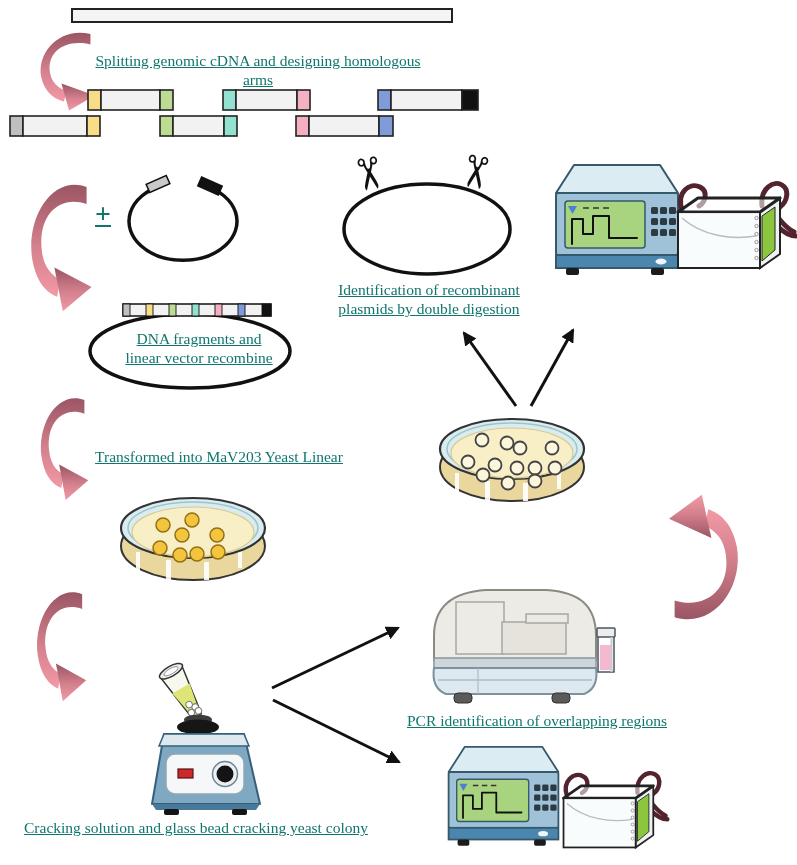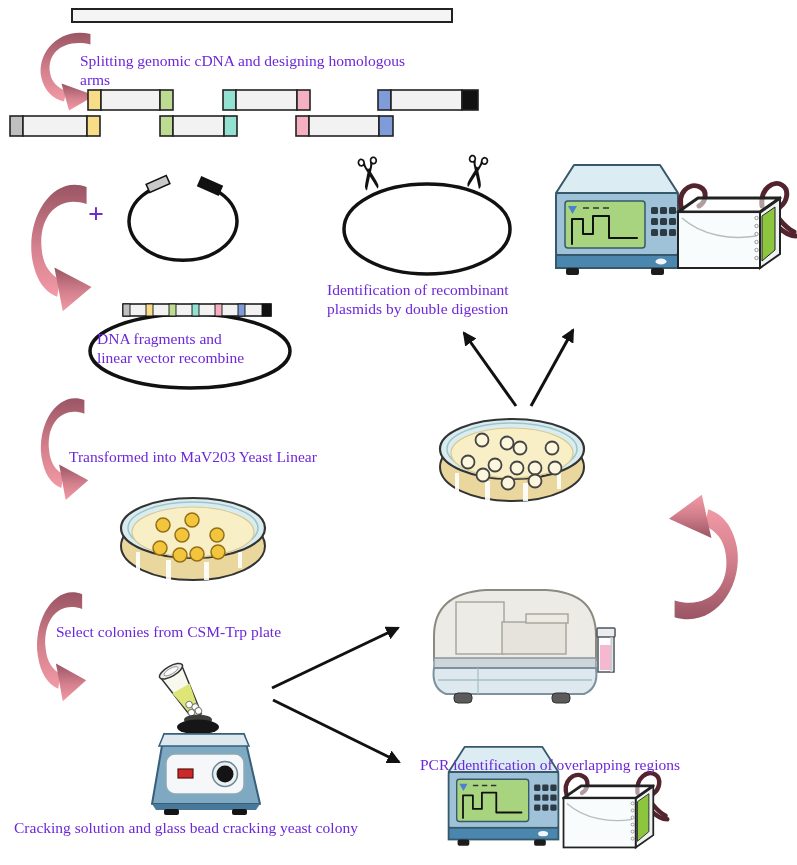--- a/index.html
+++ b/index.html
@@ -1,20 +1,20 @@
 <!DOCTYPE html>
 <html style="--accent-dark: #9a5564; --accent-mid: #d4808d; --accent-light: #f29aa6; --frag-yellow: #f8dc87; --frag-green: #bedb94; --frag-cyan: #93e2d1; --frag-pink: #f4afc0; --frag-blue: #7f9cd9; --frag-gray: #bfbfbf; --frag-body: #f2f2f2; --frag-black: #111111; --machine-blue: #9fc2d8; --machine-band: #4a86ad; --screen-green: #a9d47f; --agar-cream: #f8efc7; --dish-rim: #d9edf0; --dish-wall: #e9d79e; --colony-yellow: #f2c53d; --gel-green: #8cc63f; --cable-maroon: #53242e; --cuvette-pink: #f4b9ce; --vortex-blue: #7fa9c2; --liquid-yellow: #dde577;"><head>
 <meta charset="utf-8">
 <style>
   html,body{margin:0;padding:0;background:#ffffff;}
   .canvas{position:relative;width:797px;height:865px;background:#fff;overflow:hidden;
           font-family:"Liberation Serif","DejaVu Serif",serif;color:#1c1c1c;}
   .gfx{position:absolute;left:0;top:0;}
-  .label{position:absolute;text-align:left;font-size:15.5px;line-height:1.24;
-         white-space:pre-line;color:#6d28d9;}
+  .label{position:absolute;text-align:center;font-size:15.5px;line-height:1.24;
+         white-space:pre-line;color:#0f766e;text-decoration:underline;}
   .label.plus{font-size:28px;font-weight:bold;line-height:1;}
   .label .it{font-style:italic;}
   .scissors{position:absolute;font-family:"DejaVu Sans",sans-serif;font-size:44px;color:#111;
             line-height:1;transform-origin:50% 50%;}
   .sc-left{transform:rotate(80deg);}
   .sc-right{transform:rotate(100deg);}
 </style>
 </head>
 <body>
 
@@ -242,17 +242,16 @@
 <span class="scissors sc-left" style="left:350px;top:152px;">✂</span>
 <span class="scissors sc-right" style="left:457px;top:150px;">✂</span>
 
 <div class="label" style="left:80px;top:51px;width:356px;">Splitting genomic cDNA and designing homologous arms</div>
 <div class="label plus" style="left:88px;top:200px;width:30px;">+</div>
 <div class="label" style="left:97px;top:329px;width:204px;">DNA fragments and
 linear vector recombine</div>
 <div class="label" style="left:327px;top:280px;width:204px;">Identification of recombinant
 plasmids by double digestion</div>
 <div class="label" style="left:69px;top:447px;width:300px;">Transformed into MaV203  Yeast Linear</div>
-<div class="label" style="left:56px;top:622px;width:262px;">Select colonies from CSM-Trp plate</div>
-<div class="label" style="left:420px;top:711px;width:282px;margin-top:44px;">PCR  identification of overlapping regions</div>
+<div class="label" style="left:396px;top:711px;width:282px;">PCR  identification of overlapping regions</div>
 <div class="label" style="left:14px;top:818px;width:364px;">Cracking solution and glass bead cracking yeast colony</div>
 
 </div>
 
 </body></html>

